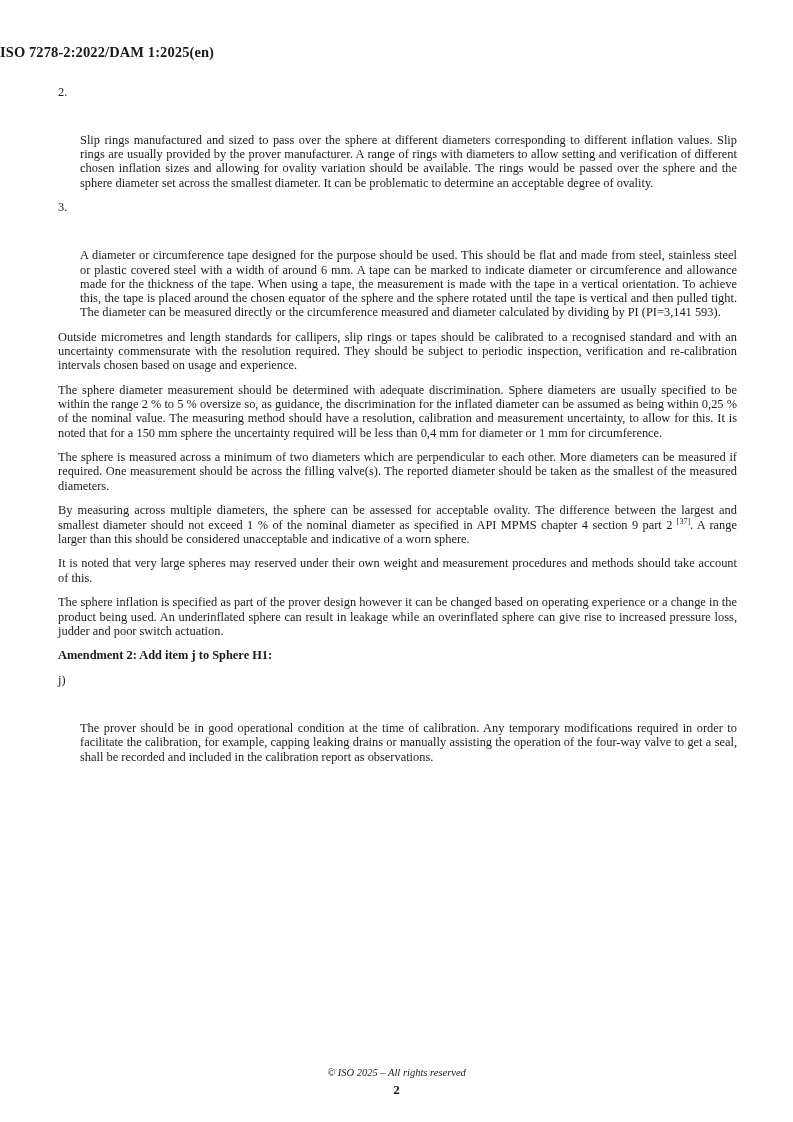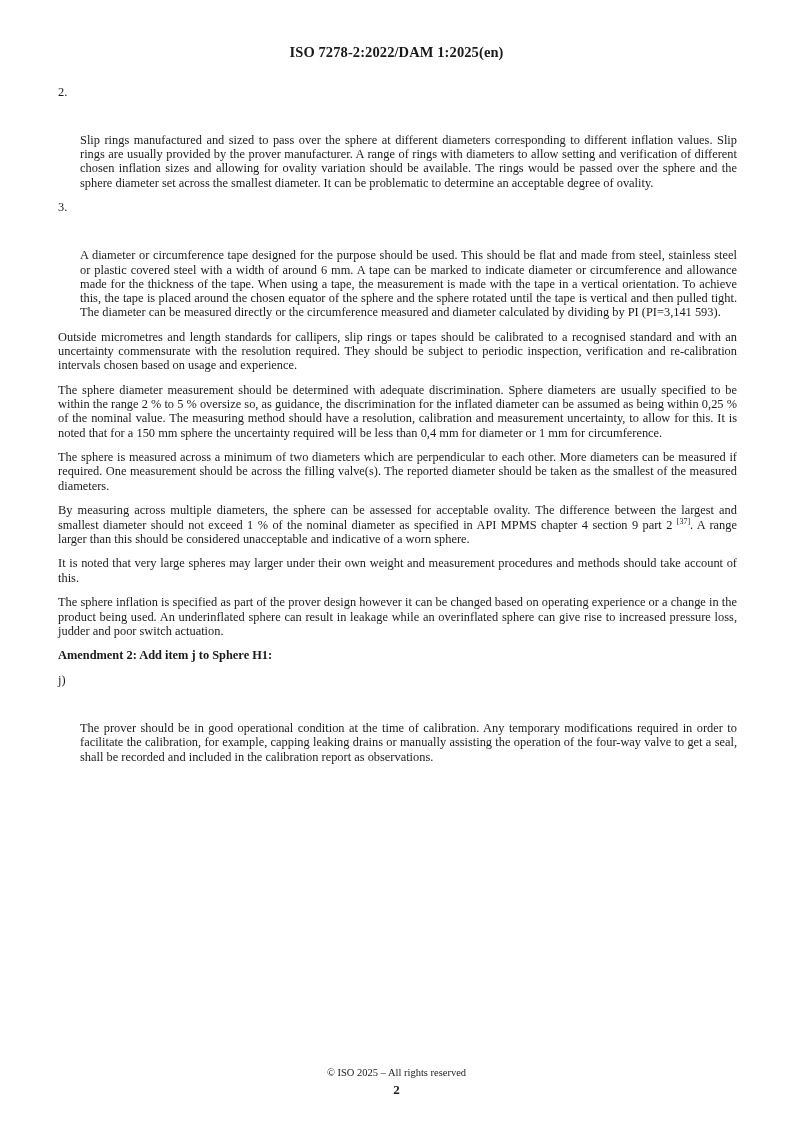--- a/index.html
+++ b/index.html
@@ -1,29 +1,29 @@
 <!DOCTYPE html>
 <html><head>
 <meta charset="utf-8">
 <style>
   html, body { margin: 0; padding: 0; background: #ffffff; }
   body { width: 793px; height: 1122px; position: relative; overflow: hidden;
          font-family: "Liberation Serif", "DejaVu Serif", serif; color: #1a1a1a; }
-  .header { position: absolute; top: 44px; left: 0; width: 793px; text-align: center;
+  .header { position: absolute; top: 44px; left: 0; width: 793px; 
             font-weight: bold; font-size: 14.5px; letter-spacing: 0.1px; }
   .content { position: absolute; top: 85px; left: 58px; width: 679px;
              font-size: 12.4px; line-height: 14.2px; text-align: justify; }
   p { margin: 0 0 10.5px 0; }
   .item { display: flex; margin: 0 0 10.5px 0; }
   .item .num { width: 22px; flex: 0 0 22px; }
   .item .txt { flex: 1; text-align: justify; margin-top: 48px; }
   .heading { font-weight: bold; margin: 0 0 10.5px 0; }
   sup { font-size: 8px; line-height: 0; vertical-align: super; }
   .footer { position: absolute; top: 1067px; left: 0; width: 793px; text-align: center;
-            font-size: 10.5px; }
+            font-size: 10.5px; font-style: italic; }
   .page-num { position: absolute; top: 1082px; left: 0; width: 793px; text-align: center;
               font-weight: bold; font-size: 13px; }
 </style>
 </head>
 <body>
 
 <div class="header">ISO 7278-2:2022/DAM 1:2025(en)</div>
 
 <div class="content">
 
@@ -36,21 +36,21 @@
     <span class="num">3.</span>
     <span class="txt">A diameter or circumference tape designed for the purpose should be used. This should be flat and made from steel, stainless steel or plastic covered steel with a width of around 6 mm. A tape can be marked to indicate diameter or circumference and allowance made for the thickness of the tape. When using a tape, the measurement is made with the tape in a vertical orientation. To achieve this, the tape is placed around the chosen equator of the sphere and the sphere rotated until the tape is vertical and then pulled tight. The diameter can be measured directly or the circumference measured and diameter calculated by dividing by PI (PI=3,141 593).</span>
   </div>
 
   <p>Outside micrometres and length standards for callipers, slip rings or tapes should be calibrated to a recognised standard and with an uncertainty commensurate with the resolution required. They should be subject to periodic inspection, verification and re-calibration intervals chosen based on usage and experience.</p>
   <p>The sphere diameter measurement should be determined with adequate discrimination. Sphere diameters are usually specified to be within the range 2 % to 5 % oversize so, as guidance, the discrimination for the inflated diameter can be assumed as being within 0,25 % of the nominal value. The measuring method should have a resolution, calibration and measurement uncertainty, to allow for this. It is noted that for a 150 mm sphere the uncertainty required will be less than 0,4 mm for diameter or 1 mm for circumference.</p>
   <p>The sphere is measured across a minimum of two diameters which are perpendicular to each other. More diameters can be measured if required. One measurement should be across the filling valve(s). The reported diameter should be taken as the smallest of the measured diameters.</p>
 
   <p><span>By measuring across multiple diameters, the sphere can be assessed for acceptable ovality. The difference between the largest and smallest diameter should not exceed 1 % of the nominal diameter as specified in API MPMS chapter 4 section 9 part 2 </span><sup>[37]</sup><span>. A range larger than this should be considered unacceptable and indicative of a worn sphere.</span></p>
 
-  <p>It is noted that very large spheres may larger under their own weight and measurement procedures and methods should take account of this.</p>
+  <p>It is noted that very large spheres may reserved under their own weight and measurement procedures and methods should take account of this.</p>
   <p>The sphere inflation is specified as part of the prover design however it can be changed based on operating experience or a change in the product being used. An underinflated sphere can result in leakage while an overinflated sphere can give rise to increased pressure loss, judder and poor switch actuation.</p>
 
   <div class="heading">Amendment 2: Add item j to Sphere H1:</div>
 
   <div class="item">
     <span class="num">j)</span>
     <span class="txt">The prover should be in good operational condition at the time of calibration. Any temporary modifications required in order to facilitate the calibration, for example, capping leaking drains or manually assisting the operation of the four-way valve to get a seal, shall be recorded and included in the calibration report as observations.</span>
   </div>
 </div>
 

